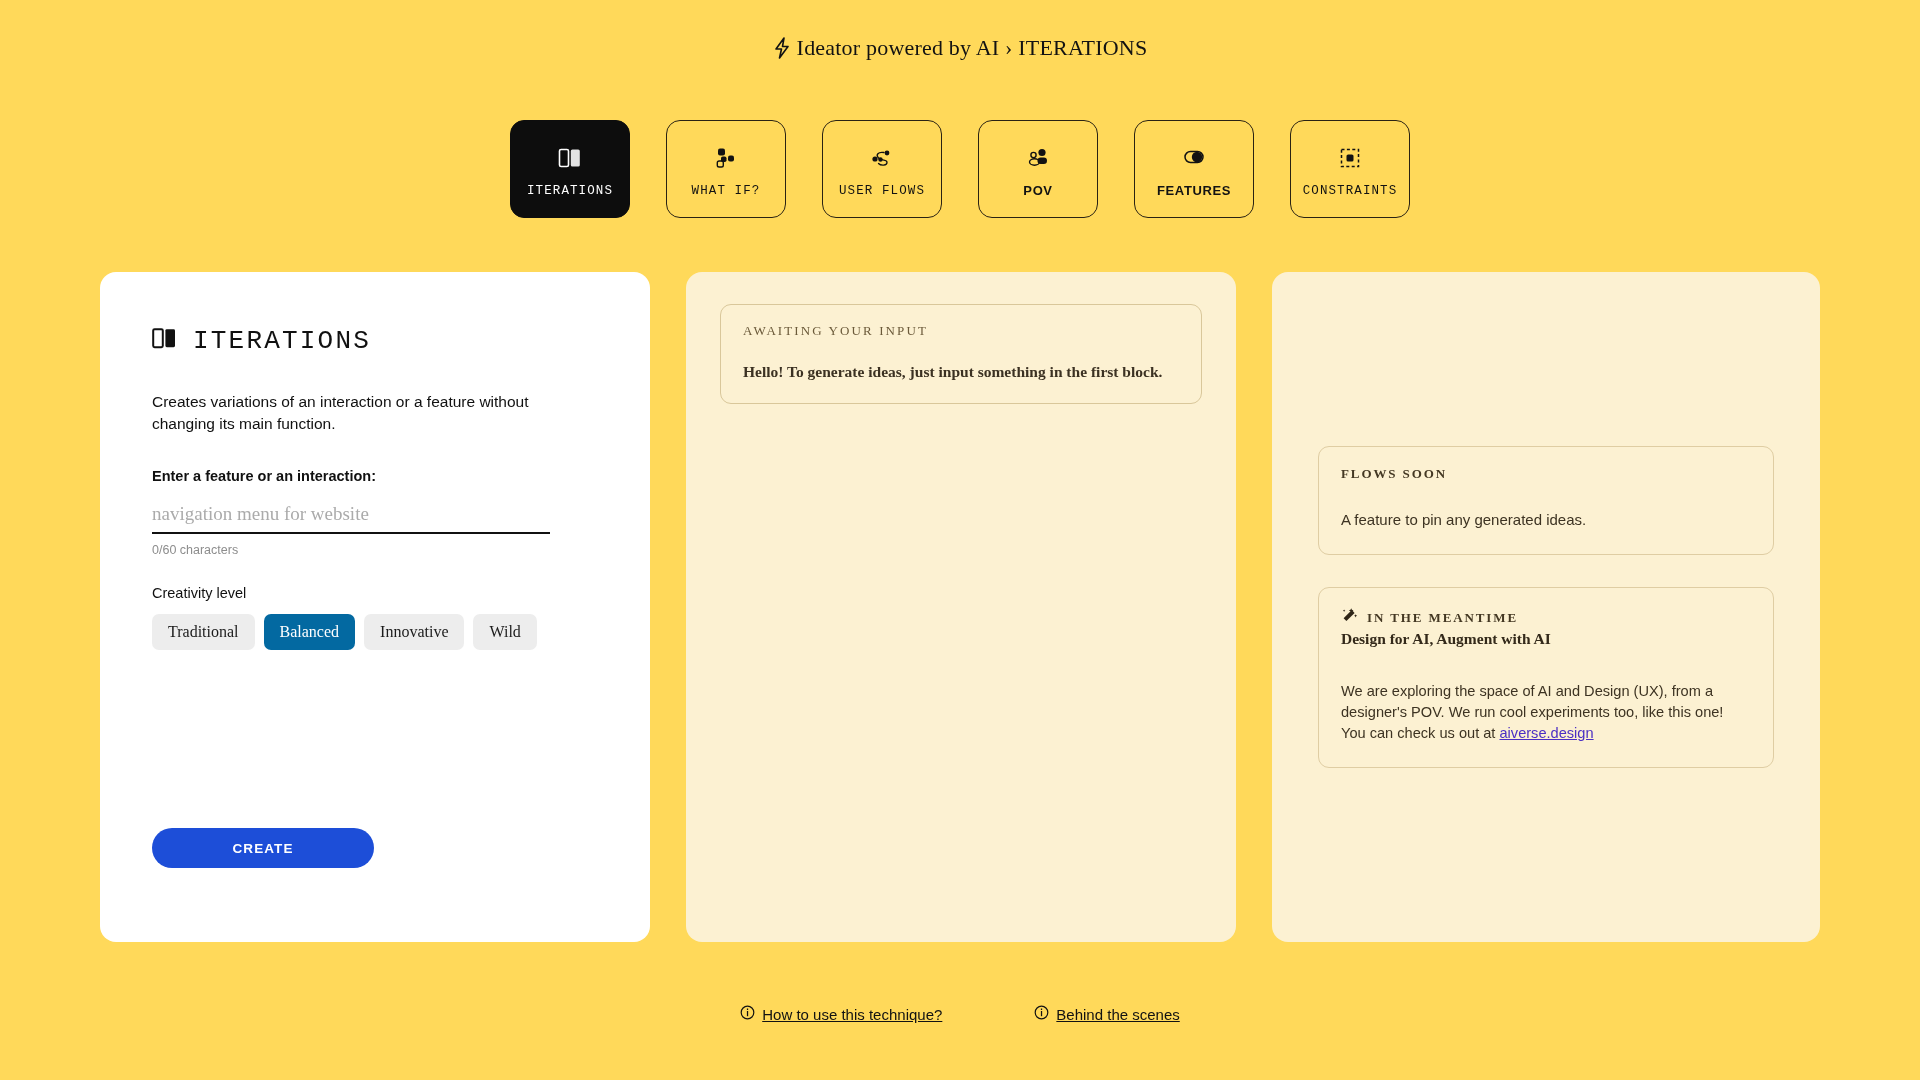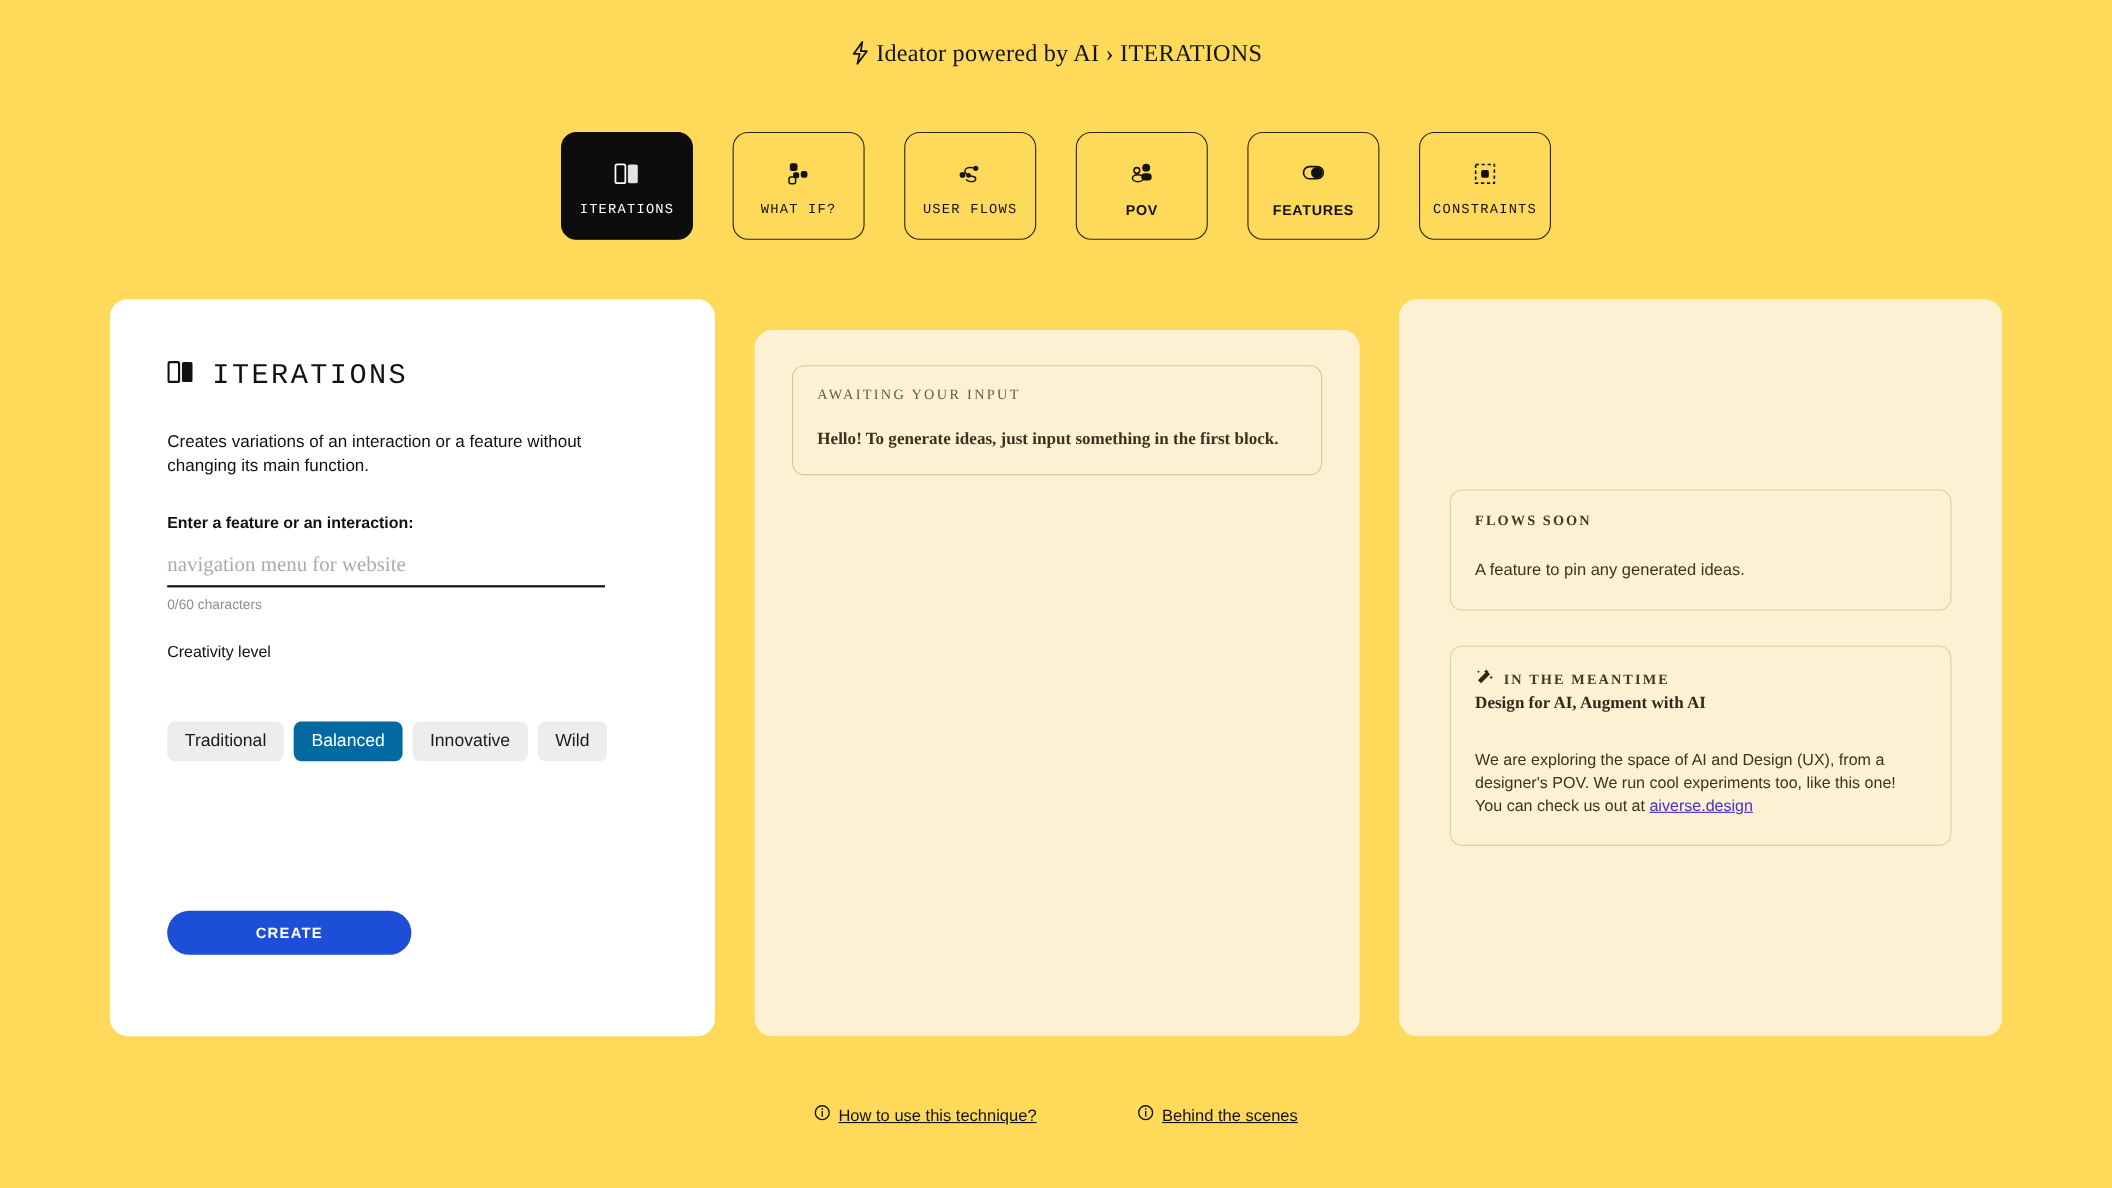--- a/index.html
+++ b/index.html
@@ -46,21 +46,21 @@
   .panels {
     position: absolute; top: 272px; left: 100px;
     width: 1720px; height: 670px;
     display: flex; gap: 36px;
   }
   .panel-left {
     width: 550px; background: #ffffff; border-radius: 16px;
     padding: 54px 52px 0 52px; position: relative;
   }
   .panel-mid {
-    width: 550px; background: #FCF1D2; border-radius: 16px; padding: 32px 34px; margin-top: 28px;
+    width: 550px; background: #FCF1D2; border-radius: 16px; padding: 32px 34px;
   }
   .panel-right {
     width: 548px; background: #FCF1D2; border-radius: 16px; padding: 32px 46px;
     display: flex; flex-direction: column; justify-content: center;
   }
 
   
   .lp-head { display: flex; align-items: center; gap: 14px; }
   .lp-title {
     font-family: "Liberation Mono", monospace;
@@ -73,23 +73,23 @@
   .lp-input {
     margin-top: 12px; width: 398px; height: 38px;
     border: none; border-bottom: 2.4px solid #111; background: transparent;
     font-family: "Liberation Serif", serif; font-size: 19px; color: #111; outline: none;
   }
   .lp-input::placeholder { color: #ababab; font-family: "Liberation Serif", serif; }
   .lp-count { margin-top: 9px; font-size: 12.5px; color: #8d8d8d; }
   .lp-creativity-label { margin-top: 28px; font-size: 14.5px; color: #111; }
   .chips { margin-top: 13px; display: flex; gap: 9px; }
   .chip {
-    font-family: Liberation Sans, sans-serif; font-size: 16px; color: #1b1b1b;
+    font-family: Liberation Serif, serif; font-size: 16px; color: #1b1b1b;
     background: #EDEDED; border: none; border-radius: 7px;
-    padding: 9px 16px; cursor: pointer; white-space: nowrap; margin-top: 42px;
+    padding: 9px 16px; cursor: pointer; white-space: nowrap;
   }
   .chip.on { background: #0369a1; color: #ffffff; }
   .create-btn {
     position: absolute; left: 52px; bottom: 74px;
     width: 222px; height: 40px; border: none; border-radius: 21px;
     background: #1d4ed8; color: #ffffff; cursor: pointer;
     font-size: 13.5px; font-weight: 700; letter-spacing: 1.1px;
   }
 
   

